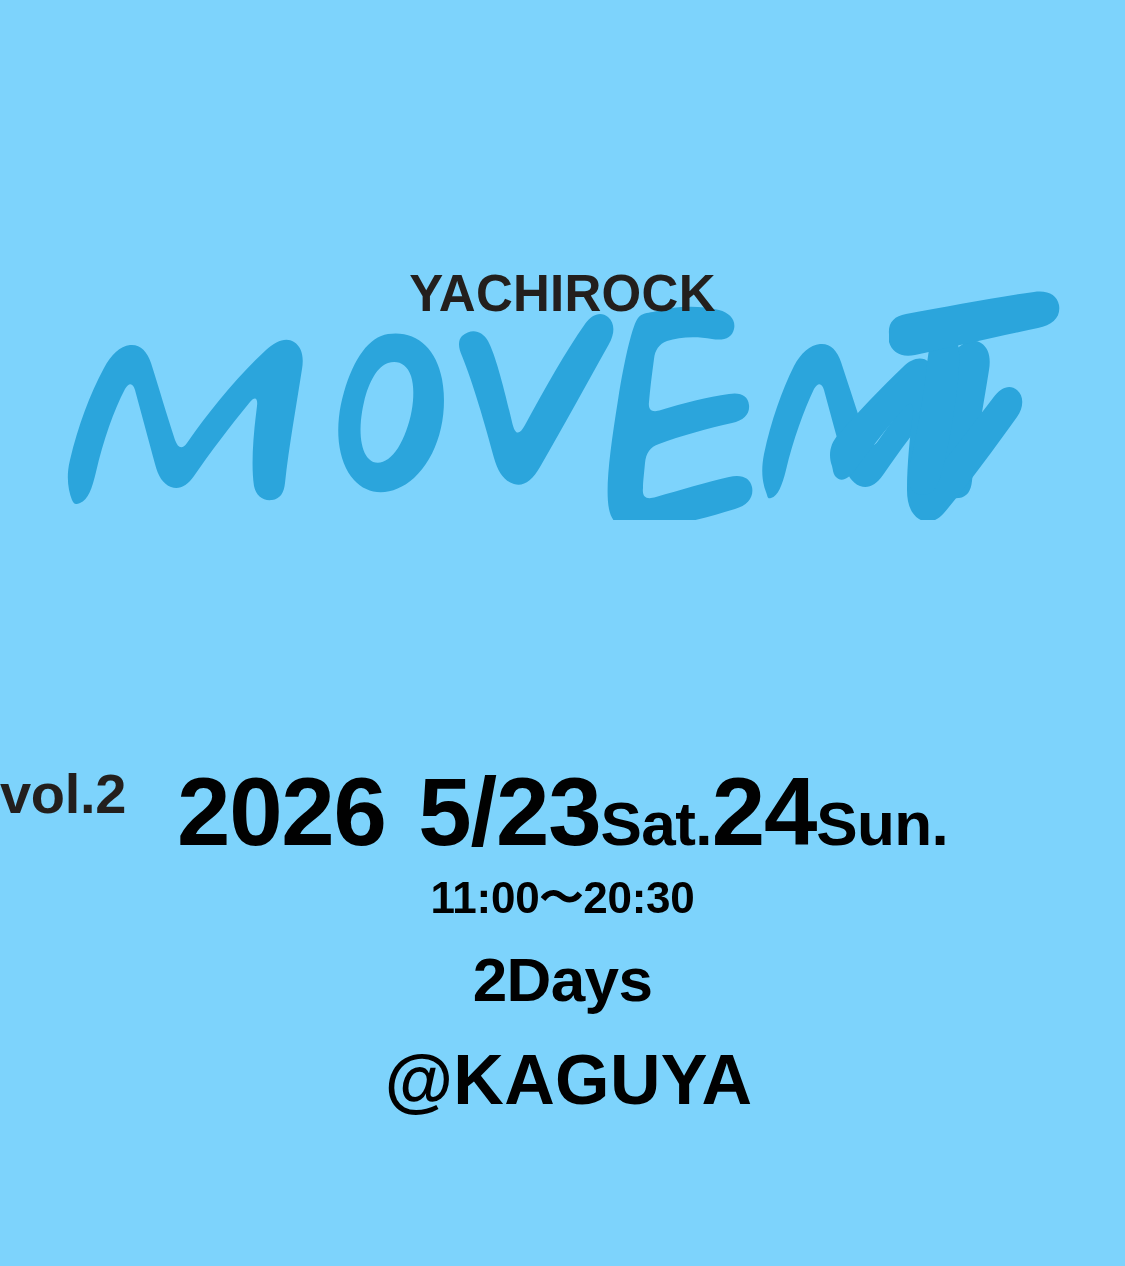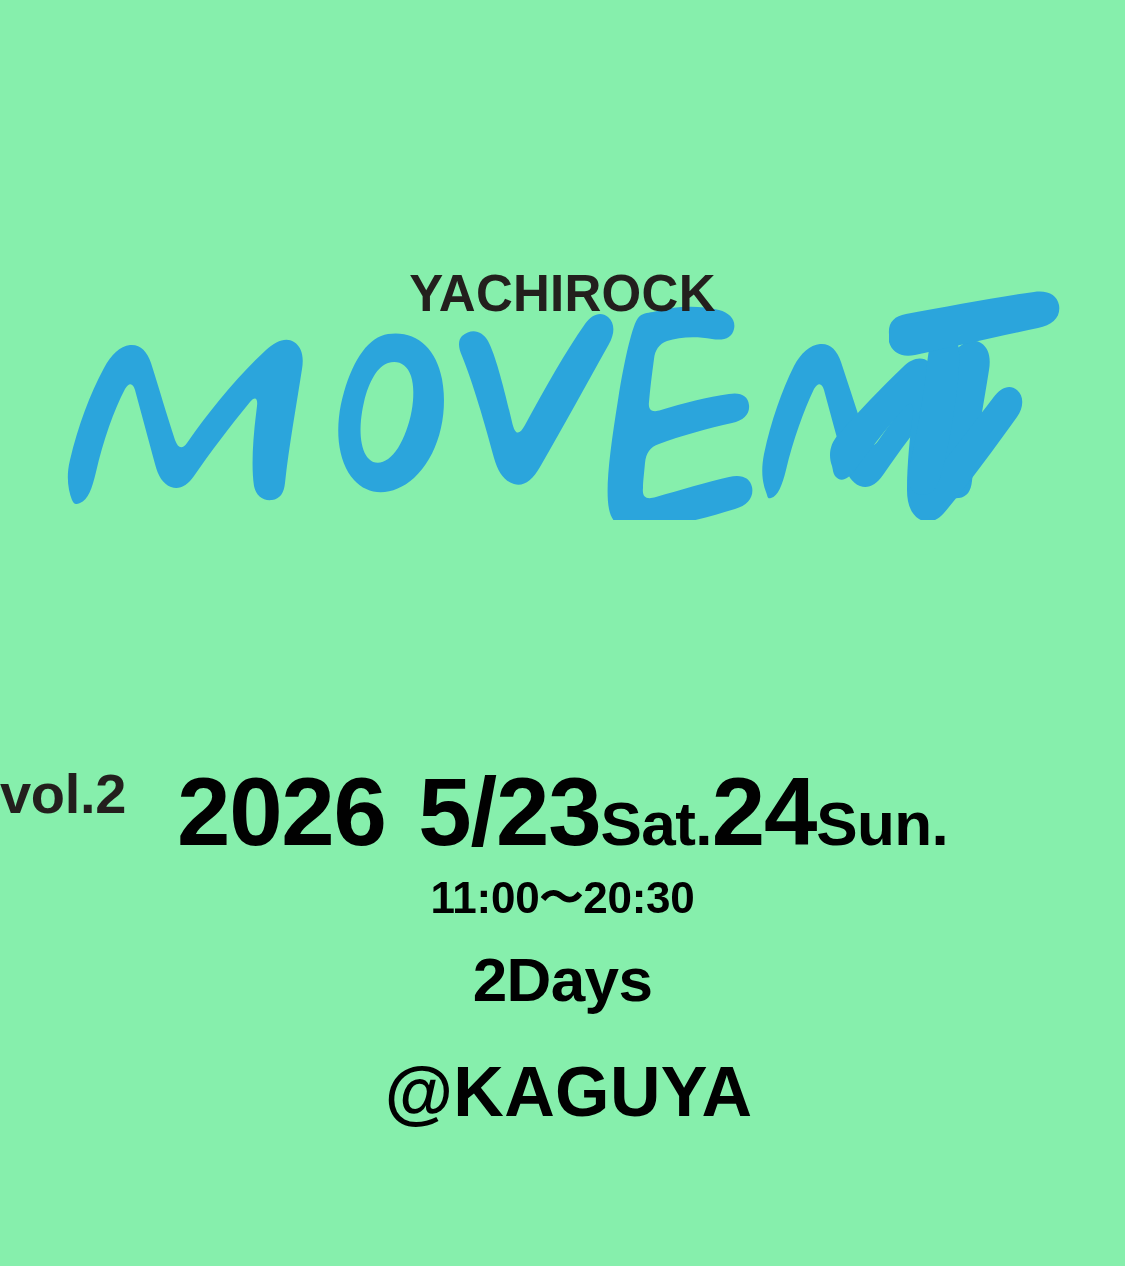--- a/index.html
+++ b/index.html
@@ -11,21 +11,21 @@
     height: 1266px;
     background: #f2f1ea;
     font-family: "Liberation Sans", sans-serif;
     overflow: hidden;
     position: relative;
   }
 
   .poster {
     position: absolute;
     inset: 0;
-    background: #86efac;
+    background: #7dd3fc;
   }
 
   
   .logo-block {
     position: absolute;
     left: 0;
     right: 0;
     top: 268px;
     height: 320px;
   }
@@ -111,21 +111,21 @@
   .days-line {
     margin-top: 26px;
     font-family: "Liberation Sans", sans-serif;
     font-weight: 700;
     font-size: 62px;
     line-height: 1.05;
     letter-spacing: -0.01em;
   }
 
   .venue-line {
-    margin-top: 44px;
+    margin-top: 32px;
     font-family: "Liberation Sans", sans-serif;
     font-weight: 700;
     font-size: 70px;
     line-height: 1.05;
     letter-spacing: 0.005em;
     padding-left: 12px;
   }
 </style>
 </head>
 <body>

